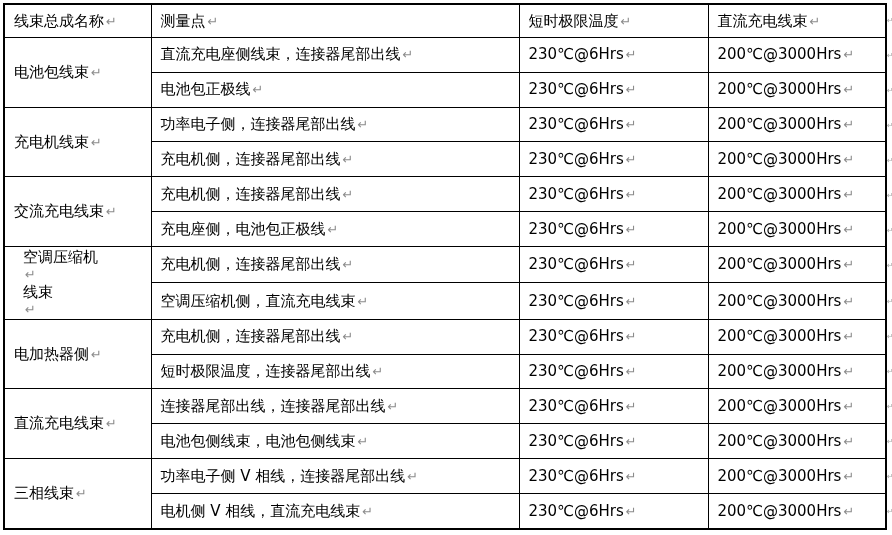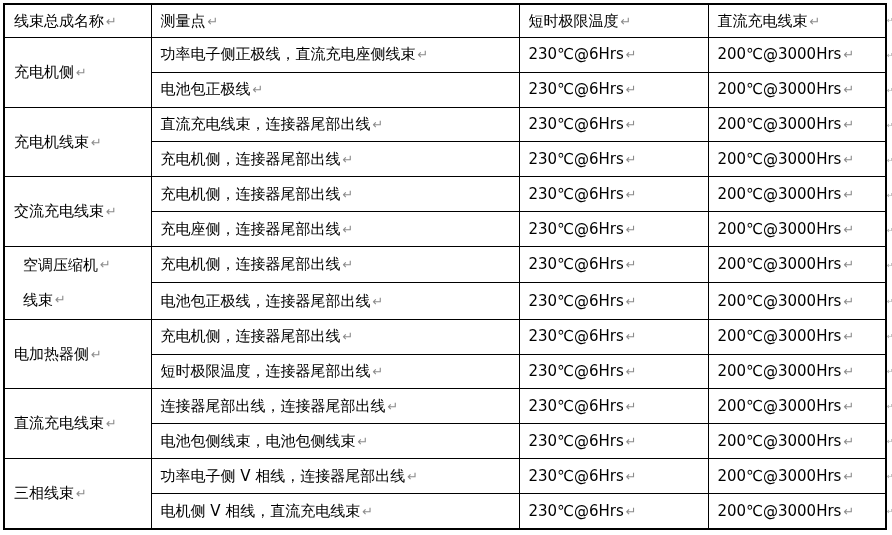--- a/index.html
+++ b/index.html
@@ -47,22 +47,23 @@
   .mark {
     color: #8c8c8c;
     font-size: 13px;
     margin-left: 2px;
   }
   
   td.name2 { padding: 0; }
   td.name2 .cellline {
     height: 35px;
     display: flex;
-    align-items: center;
+    align-items: flex-start;
     padding-left: 9px;
+    flex-direction: column;
   }
   
   .rowmarks {
     position: absolute;
     left: 887px;
     top: 3px;
     height: 527px;
     width: 10px;
     display: flex;
     flex-direction: column;
@@ -89,72 +90,72 @@
 
   <tbody>
       <tr class="hdr">
     <th><span class="txt">线束总成名称</span><span class="mark">↵</span></th>
     <th><span class="txt">测量点</span><span class="mark">↵</span></th>
     <th><span class="txt">短时极限温度</span><span class="mark">↵</span></th>
     <th><span class="txt">直流充电线束</span><span class="mark">↵</span></th>
   </tr>
 
   <tr class="datarow">
-    <td rowspan="2"><span class="txt">充电机侧</span><span class="mark">↵</span></td>
-    <td><span class="txt">功率电子侧正极线，直流充电座侧线束</span><span class="mark">↵</span></td>
+    <td rowspan="2"><span class="txt">电池包线束</span><span class="mark">↵</span></td>
+    <td><span class="txt">直流充电座侧线束，连接器尾部出线</span><span class="mark">↵</span></td>
     <td><span class="txt">230℃@6Hrs</span><span class="mark">↵</span></td>
     <td><span class="txt">200℃@3000Hrs</span><span class="mark">↵</span></td>
   </tr>
   <tr class="datarow">
     <td><span class="txt">电池包正极线</span><span class="mark">↵</span></td>
     <td><span class="txt">230℃@6Hrs</span><span class="mark">↵</span></td>
     <td><span class="txt">200℃@3000Hrs</span><span class="mark">↵</span></td>
   </tr>
 
   <tr class="datarow">
     <td rowspan="2"><span class="txt">充电机线束</span><span class="mark">↵</span></td>
-    <td><span class="txt">直流充电线束，连接器尾部出线</span><span class="mark">↵</span></td>
+    <td><span class="txt">功率电子侧，连接器尾部出线</span><span class="mark">↵</span></td>
     <td><span class="txt">230℃@6Hrs</span><span class="mark">↵</span></td>
     <td><span class="txt">200℃@3000Hrs</span><span class="mark">↵</span></td>
   </tr>
   <tr class="datarow">
     <td><span class="txt">充电机侧，连接器尾部出线</span><span class="mark">↵</span></td>
     <td><span class="txt">230℃@6Hrs</span><span class="mark">↵</span></td>
     <td><span class="txt">200℃@3000Hrs</span><span class="mark">↵</span></td>
   </tr>
 
   <tr class="datarow">
     <td rowspan="2"><span class="txt">交流充电线束</span><span class="mark">↵</span></td>
     <td><span class="txt">充电机侧，连接器尾部出线</span><span class="mark">↵</span></td>
     <td><span class="txt">230℃@6Hrs</span><span class="mark">↵</span></td>
     <td><span class="txt">200℃@3000Hrs</span><span class="mark">↵</span></td>
   </tr>
   <tr class="datarow">
-    <td><span class="txt">充电座侧，连接器尾部出线</span><span class="mark">↵</span></td>
+    <td><span class="txt">充电座侧，电池包正极线</span><span class="mark">↵</span></td>
     <td><span class="txt">230℃@6Hrs</span><span class="mark">↵</span></td>
     <td><span class="txt">200℃@3000Hrs</span><span class="mark">↵</span></td>
   </tr>
 
   <tr class="datarow">
     <td rowspan="2" class="name2">
       <div class="cellline">
             <span class="txt">空调压缩机</span>
             <span class="mark">↵</span>
           </div>
       <div class="cellline">
             <span class="txt">线束</span>
             <span class="mark">↵</span>
           </div>
     </td>
     <td><span class="txt">充电机侧，连接器尾部出线</span><span class="mark">↵</span></td>
     <td><span class="txt">230℃@6Hrs</span><span class="mark">↵</span></td>
     <td><span class="txt">200℃@3000Hrs</span><span class="mark">↵</span></td>
   </tr>
   <tr class="datarow">
-    <td><span class="txt">电池包正极线，连接器尾部出线</span><span class="mark">↵</span></td>
+    <td><span class="txt">空调压缩机侧，直流充电线束</span><span class="mark">↵</span></td>
     <td><span class="txt">230℃@6Hrs</span><span class="mark">↵</span></td>
     <td><span class="txt">200℃@3000Hrs</span><span class="mark">↵</span></td>
   </tr>
 
   <tr class="datarow">
     <td rowspan="2"><span class="txt">电加热器侧</span><span class="mark">↵</span></td>
     <td><span class="txt">充电机侧，连接器尾部出线</span><span class="mark">↵</span></td>
     <td><span class="txt">230℃@6Hrs</span><span class="mark">↵</span></td>
     <td><span class="txt">200℃@3000Hrs</span><span class="mark">↵</span></td>
   </tr>

